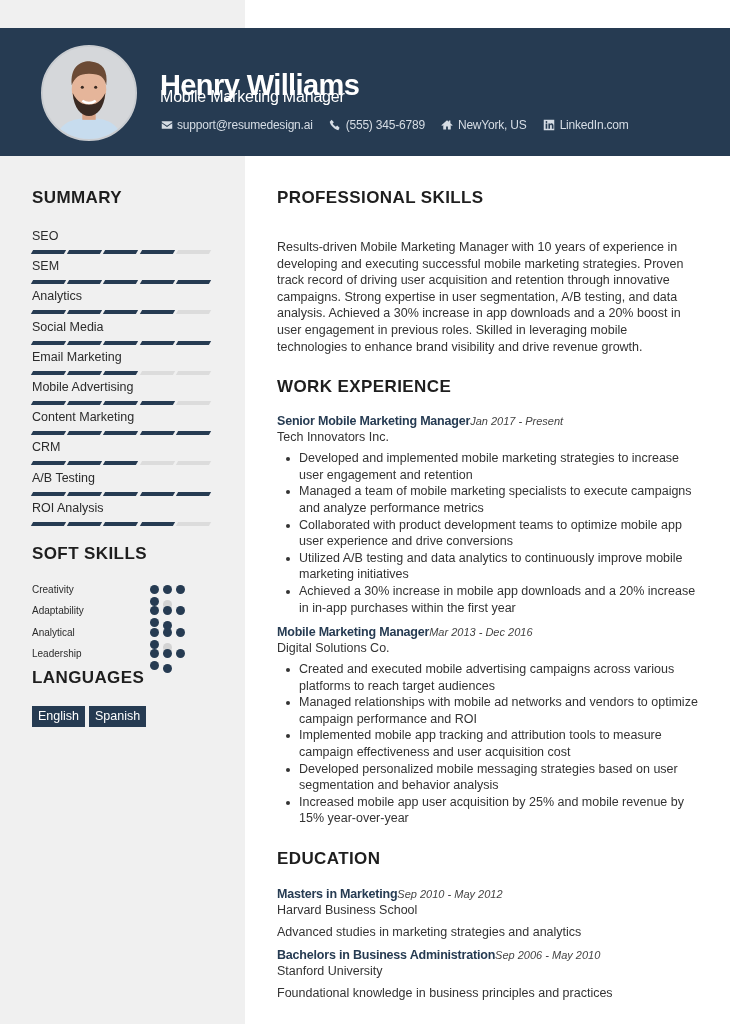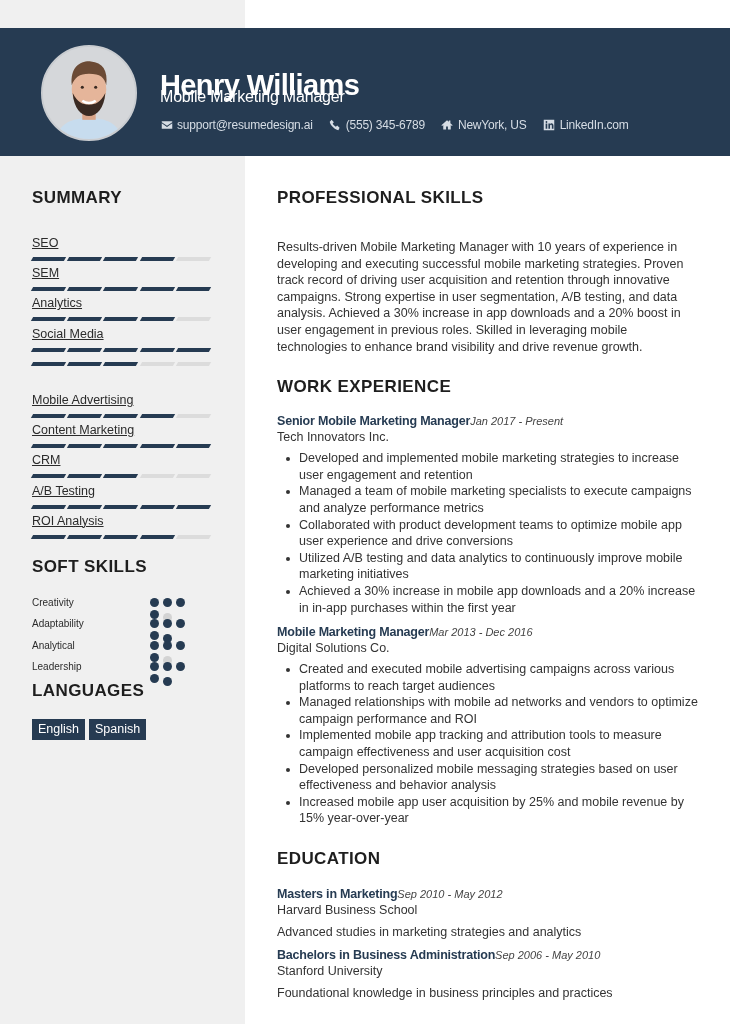--- a/index.html
+++ b/index.html
@@ -13,21 +13,21 @@
   .photo svg { width: 100%; height: 100%; display: block; }
   .name { position: absolute; left: 160px; top: 22px; font-size: 29px; font-weight: bold; color: #ffffff; letter-spacing: -0.6px; margin-top: 19px; }
   .title { position: absolute; left: 160px; top: 60px; font-size: 16px; color: #ffffff; letter-spacing: -0.2px; }
   .contacts { position: absolute; left: 160px; top: 90px; display: flex; align-items: flex-start; font-size: 12px; color: #d6dde5; }
   .contact { display: flex; align-items: center; margin-right: 16px; letter-spacing: -0.2px; }
   .contact .ic { width: 13px; height: 12px; margin-right: 4px; display: inline-flex; align-items: center; justify-content: center; }
   .contact .ic svg { width: 12px; height: 12px; fill: #d6dde5; }
 
   .left { position: absolute; left: 32px; top: 188px; width: 190px; }
   .sec-h { font-size: 17px; font-weight: bold; color: #1e1e1e; letter-spacing: 0.4px; }
-  .skills { margin-top: 27px; text-decoration: underline; }
+  .skills { margin-top: 20px; }
   .skill { height: 30.2px; }
   .skill-name { font-size: 12.5px; color: #2b2b2b; line-height: 16px; }
   .bar { display: flex; margin-top: 6px; }
   .seg { width: 33px; height: 4px; margin-right: 3.2px; background: #dcdcdc; transform: skewX(-30deg); }
   .seg.on { background: #263b52; }
 
   .soft-h { margin-top: 14px; }
   .soft { margin-top: 18px; position: relative; }
   .soft-row { display: flex; height: 21.5px; align-items: flex-start; }
   .soft-name { width: 118px; font-size: 10px; line-height: 15px; }
@@ -154,20 +154,21 @@
         <div class="skill-name">Social Media</div>
         <div class="bar">
           <span class="seg on"></span>
           <span class="seg on"></span>
           <span class="seg on"></span>
           <span class="seg on"></span>
           <span class="seg on"></span>
         </div>
       </div>
       <div class="skill">
+        <div class="skill-name">Email Marketing</div>
         <div class="bar">
           <span class="seg on"></span>
           <span class="seg on"></span>
           <span class="seg on"></span>
           <span class="seg"></span>
           <span class="seg"></span>
         </div>
       </div>
       <div class="skill">
         <div class="skill-name">Mobile Advertising</div>
@@ -295,21 +296,21 @@
       <div class="job">
         <div class="job-top">
           <span class="role">Mobile Marketing Manager</span>
           <span class="dates">Mar 2013 - Dec 2016</span>
         </div>
         <div class="company">Digital Solutions Co.</div>
         <ul class="bullets">
           <li>Created and executed mobile advertising campaigns across various platforms to reach target audiences</li>
           <li>Managed relationships with mobile ad networks and vendors to optimize campaign performance and ROI</li>
           <li>Implemented mobile app tracking and attribution tools to measure campaign effectiveness and user acquisition cost</li>
-          <li>Developed personalized mobile messaging strategies based on user effectiveness and behavior analysis</li>
+          <li>Developed personalized mobile messaging strategies based on user segmentation and behavior analysis</li>
           <li>Increased mobile app user acquisition by 25% and mobile revenue by 15% year-over-year</li>
         </ul>
       </div>
     </div>
 
   <div class="sec-h edu-h">EDUCATION</div>
   <div id="edu-list">
       <div class="edu">
         <div class="job-top">
           <span class="role">Masters in Marketing</span>

